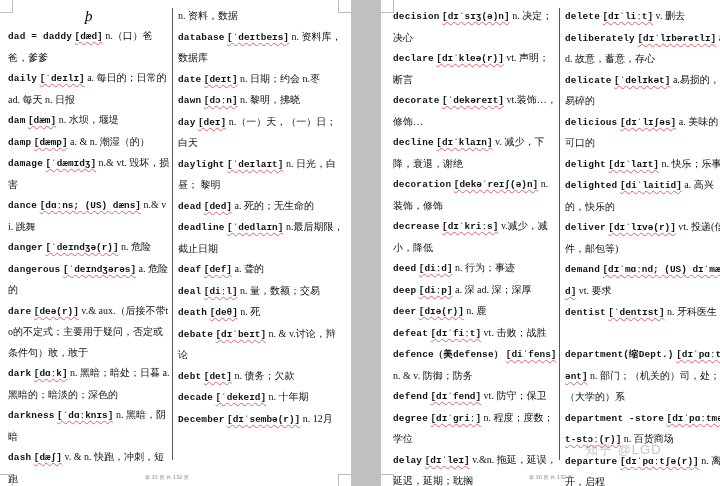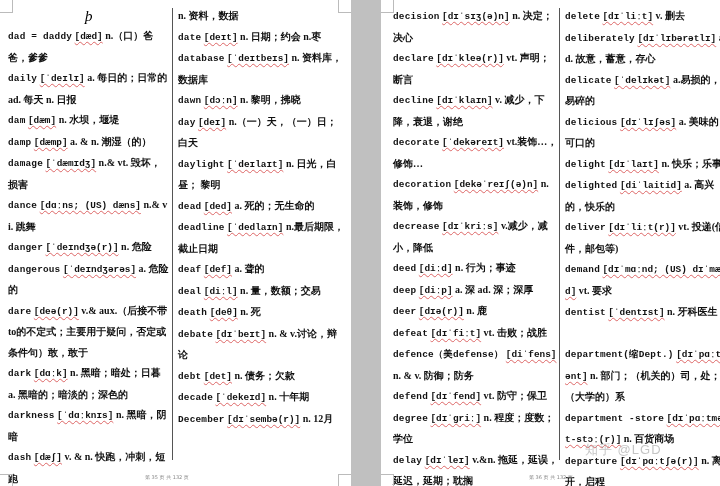--- a/index.html
+++ b/index.html
@@ -6,21 +6,21 @@
   body{width:720px;height:486px;background:#c0c0c0;position:relative;overflow:hidden;
        font-family:"Liberation Serif","DejaVu Serif",serif;}
   .page{position:absolute;top:0;height:486px;background:#ffffff;overflow:hidden;}
   #page-left{left:0;width:351px;}
   #page-right{left:381px;width:353px;}
   .col{position:absolute;top:6px;}
   .col-divider{position:absolute;top:22px;width:1px;background:#555;}
   .entry{font-size:10px;line-height:20.5px;color:#111;white-space:normal;word-break:break-all;}
   .hw{font-family:"Liberation Mono","DejaVu Sans Mono",monospace;font-weight:bold;font-size:9.4px;letter-spacing:0.2px;}
   .ph{font-family:"Liberation Mono","DejaVu Sans Mono",monospace;font-weight:bold;font-size:9.4px;text-decoration:underline wavy #d66;text-decoration-thickness:1px;text-underline-offset:2px;}
-  .df{font-weight:bold;margin-top:33px;}
+  .df{font-weight:normal;margin-top:33px;}
   .cursor{position:absolute;font-family:"Liberation Serif",serif;font-style:italic;font-size:15px;top:8px;left:85px;}
   .corner{position:absolute;width:12px;height:12px;border-color:#bbb;border-style:solid;}
   .footer{position:absolute;top:474px;font-size:5px;color:#888;font-family:"DejaVu Sans",sans-serif;}
   .watermark{position:absolute;left:585px;top:441px;font-size:13px;color:rgba(150,150,150,0.55);font-family:Liberation Sans, sans-serif;letter-spacing:1px;}
 </style>
 </head>
 <body>
 
 <div class="page" id="page-left">
   <span class="corner" style="left:0;top:0;border-width:0 1px 1px 0;"></span>
@@ -35,22 +35,22 @@
       <div class="entry"><span class="hw">danger</span> <span class="ph">[ˈdeɪndʒə(r)]</span> <span class="df">n. 危险</span> </div>
       <div class="entry"><span class="hw">dangerous</span> <span class="ph">[ˈdeɪndʒərəs]</span> <span class="df">a. 危险的</span> </div>
       <div class="entry"><span class="hw">dare</span> <span class="ph">[deə(r)]</span> <span class="df">v.&amp; aux.（后接不带to的不定式；主要用于疑问，否定或条件句）敢，敢于</span> </div>
       <div class="entry"><span class="hw">dark</span> <span class="ph">[dɑːk]</span> <span class="df">n. 黑暗；暗处；日暮 a. 黑暗的；暗淡的；深色的</span> </div>
       <div class="entry"><span class="hw">darkness</span> <span class="ph">[ˈdɑːknɪs]</span> <span class="df">n. 黑暗，阴暗</span> </div>
       <div class="entry"><span class="hw">dash</span> <span class="ph">[dæʃ]</span> <span class="df">v. &amp; n. 快跑，冲刺，短跑</span> </div>
     </div>
   <div class="col-divider" style="left:172px;height:452px;top:8px;"></div>
   <div class="col" id="l-col2" style="left:178px;width:166px;">
       <div class="entry"><span class="df">n. 资料，数据</span> </div>
+      <div class="entry"><span class="hw">database</span> <span class="ph">[ˈdeɪtbeɪs]</span> <span class="df">n. 资料库，数据库</span> </div>
       <div class="entry"><span class="hw">date</span> <span class="ph">[deɪt]</span> <span class="df">n. 日期；约会 n.枣</span> </div>
-      <div class="entry"><span class="hw">database</span> <span class="ph">[ˈdeɪtbeɪs]</span> <span class="df">n. 资料库，数据库</span> </div>
       <div class="entry"><span class="hw">dawn</span> <span class="ph">[dɔːn]</span> <span class="df">n. 黎明，拂晓</span> </div>
       <div class="entry"><span class="hw">day</span> <span class="ph">[deɪ]</span> <span class="df">n.（一）天，（一）日；白天</span> </div>
       <div class="entry"><span class="hw">daylight</span> <span class="ph">[ˈdeɪlaɪt]</span> <span class="df">n. 日光，白昼； 黎明</span> </div>
       <div class="entry"><span class="hw">dead</span> <span class="ph">[ded]</span> <span class="df">a. 死的；无生命的</span> </div>
       <div class="entry"><span class="hw">deadline</span> <span class="ph">[ˈdedlaɪn]</span> <span class="df">n.最后期限，截止日期</span> </div>
       <div class="entry"><span class="hw">deaf</span> <span class="ph">[def]</span> <span class="df">a. 聋的</span> </div>
       <div class="entry"><span class="hw">deal</span> <span class="ph">[diːl]</span> <span class="df">n. 量，数额；交易</span> </div>
       <div class="entry"><span class="hw">death</span> <span class="ph">[deθ]</span> <span class="df">n. 死</span> </div>
       <div class="entry"><span class="hw">debate</span> <span class="ph">[dɪˈbeɪt]</span> <span class="df">n. &amp; v.讨论，辩论</span> </div>
       <div class="entry"><span class="hw">debt</span> <span class="ph">[det]</span> <span class="df">n. 债务；欠款</span> </div>
@@ -61,42 +61,42 @@
   <span class="corner" style="left:0;top:474px;border-width:1px 1px 0 0;"></span>
   <span class="corner" style="left:338px;top:474px;border-width:1px 0 0 1px;"></span>
   <span class="footer" style="left:145px;">第 35 页 共 132 页</span>
 </div>
 
 <div class="page" id="page-right">
   <span class="corner" style="left:0;top:0;border-width:0 1px 1px 0;"></span>
   <div class="col" id="r-col1" style="left:12px;width:165px;">
       <div class="entry"><span class="hw">decision</span> <span class="ph">[dɪˈsɪʒ(ə)n]</span> <span class="df">n. 决定；决心</span> </div>
       <div class="entry"><span class="hw">declare</span> <span class="ph">[dɪˈkleə(r)]</span> <span class="df">vt. 声明；断言</span> </div>
+      <div class="entry"><span class="hw">decorate</span> <span class="ph">[ˈdekəreɪt]</span> <span class="df">vt.装饰…，修饰…</span> </div>
       <div class="entry"><span class="hw">decline</span> <span class="ph">[dɪˈklaɪn]</span> <span class="df">v. 减少，下降，衰退，谢绝</span> </div>
-      <div class="entry"><span class="hw">decorate</span> <span class="ph">[ˈdekəreɪt]</span> <span class="df">vt.装饰…，修饰…</span> </div>
       <div class="entry"><span class="hw">decoration</span> <span class="ph">[dekəˈreɪʃ(ə)n]</span> <span class="df">n.装饰，修饰</span> </div>
       <div class="entry"><span class="hw">decrease</span> <span class="ph">[dɪˈkriːs]</span> <span class="df">v.减少，减小，降低</span> </div>
       <div class="entry"><span class="hw">deed</span> <span class="ph">[diːd]</span> <span class="df">n. 行为；事迹</span> </div>
       <div class="entry"><span class="hw">deep</span> <span class="ph">[diːp]</span> <span class="df">a. 深 ad. 深；深厚</span> </div>
       <div class="entry"><span class="hw">deer</span> <span class="ph">[dɪə(r)]</span> <span class="df">n. 鹿</span> </div>
       <div class="entry"><span class="hw">defeat</span> <span class="ph">[dɪˈfiːt]</span> <span class="df">vt. 击败；战胜</span> </div>
       <div class="entry"><span class="hw">defence（美defense）</span> <span class="ph">[diˈfens]</span> <span class="df">n. &amp; v. 防御；防务</span> </div>
       <div class="entry"><span class="hw">defend</span> <span class="ph">[dɪˈfend]</span> <span class="df">vt. 防守；保卫</span> </div>
       <div class="entry"><span class="hw">degree</span> <span class="ph">[dɪˈɡriː]</span> <span class="df">n. 程度；度数；学位</span> </div>
       <div class="entry"><span class="hw">delay</span> <span class="ph">[dɪˈleɪ]</span> <span class="df">v.&amp;n. 拖延，延误，延迟，延期；耽搁</span> </div>
     </div>
   <div class="col-divider" style="left:178px;height:452px;top:8px;"></div>
   <div class="col" id="r-col2" style="left:184px;width:164px;">
       <div class="entry"><span class="hw">delete</span> <span class="ph">[dɪˈliːt]</span> <span class="df">v. 删去</span> </div>
       <div class="entry"><span class="hw">deliberately</span> <span class="ph">[dɪˈlɪbərətlɪ]</span> <span class="df">ad. 故意，蓄意，存心</span> </div>
       <div class="entry"><span class="hw">delicate</span> <span class="ph">[ˈdelɪkət]</span> <span class="df">a.易损的，易碎的</span> </div>
       <div class="entry"><span class="hw">delicious</span> <span class="ph">[dɪˈlɪʃəs]</span> <span class="df">a. 美味的，可口的</span> </div>
       <div class="entry"><span class="hw">delight</span> <span class="ph">[dɪˈlaɪt]</span> <span class="df">n. 快乐；乐事</span> </div>
       <div class="entry"><span class="hw">delighted</span> <span class="ph">[diˈlaitid]</span> <span class="df">a. 高兴的，快乐的</span> </div>
-      <div class="entry"><span class="hw">deliver</span> <span class="ph">[dɪˈliːt(r)]</span> <span class="df">vt. 投递(信件，邮包等)</span> </div>
+      <div class="entry"><span class="hw">deliver</span> <span class="ph">[dɪˈlɪvə(r)]</span> <span class="df">vt. 投递(信件，邮包等)</span> </div>
       <div class="entry"><span class="hw">demand</span> <span class="ph">[dɪˈmɑːnd; (US) dɪˈmænd]</span> <span class="df">vt. 要求</span> </div>
       <div class="entry"><span class="hw">dentist</span> <span class="ph">[ˈdentɪst]</span> <span class="df">n. 牙科医生</span> </div>
       <div class="entry">&nbsp;</div>
       <div class="entry"><span class="hw">department(缩Dept.)</span> <span class="ph">[dɪˈpɑːtmənt]</span> <span class="df">n. 部门；（机关的）司，处；（大学的）系</span> </div>
       <div class="entry"><span class="hw">department -store</span> <span class="ph">[dɪˈpɑːtmənt-stɔː(r)]</span> <span class="df">n. 百货商场</span> </div>
       <div class="entry"><span class="hw">departure</span> <span class="ph">[dɪˈpɑːtʃə(r)]</span> <span class="df">n. 离开，启程</span> </div>
     </div>
   <span class="corner" style="left:340px;top:0;border-width:0 0 1px 1px;"></span>
   <span class="corner" style="left:0;top:474px;border-width:1px 1px 0 0;"></span>
   <span class="corner" style="left:340px;top:474px;border-width:1px 0 0 1px;"></span>

